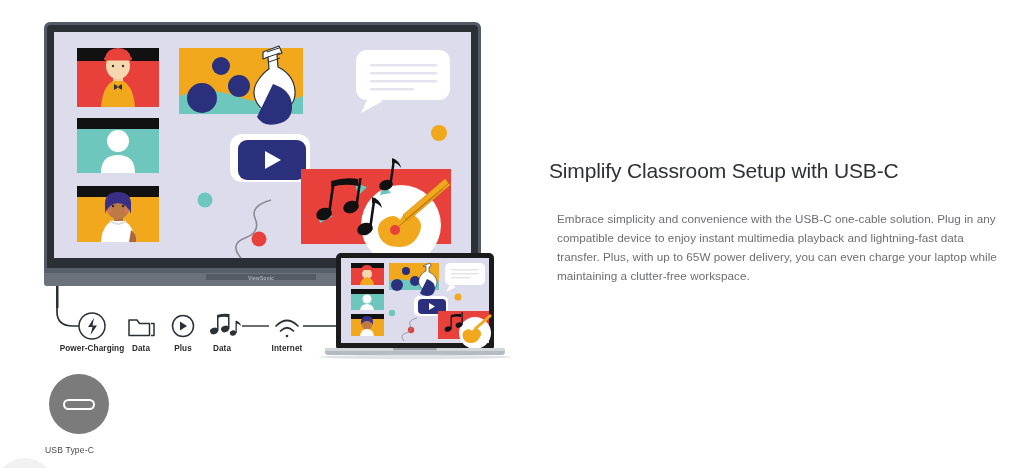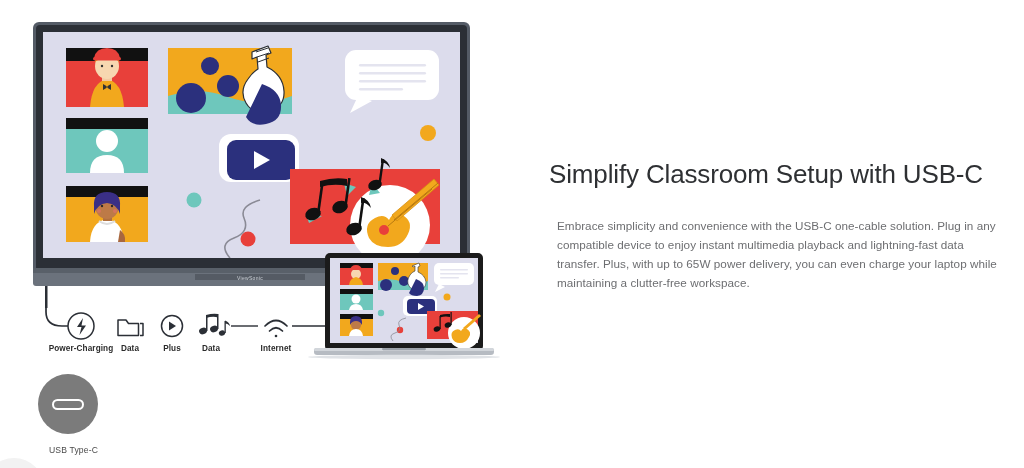--- a/index.html
+++ b/index.html
@@ -18,21 +18,21 @@
   .page {
     position: relative;
     width: 1024px;
     height: 468px;
     background: #ffffff;
   }
 
   
   .illustration {
     position: absolute;
-    left: 0;
+    left: 11px;
     top: 0;
     width: 520px;
     height: 376px;
   }
 
   .illo-svg {
     position: absolute;
     left: 0;
     top: 0;
     display: block;
@@ -77,21 +77,21 @@
   }
   .usbc-port {
     width: 32px;
     height: 11px;
     border: 2.2px solid #ffffff;
     border-radius: 6px;
     box-sizing: border-box;
   }
   .usbc-label {
     margin-top: 11px;
-    margin-left: 15px;
+    margin-left: 0;
     font-size: 8.6px;
     color: #4a4a4a;
     letter-spacing: .15px;
     white-space: nowrap;
   }
 
   
   .bottom-ghost {
     position: absolute;
     left: -16px;
@@ -104,21 +104,21 @@
 
   
   .text-col {
     position: absolute;
     left: 549px;
     top: 158px;
     width: 462px;
   }
   .headline {
     margin: 0;
-    font-size: 26px;
+    font-size: 21px;
     font-weight: normal;
     line-height: 1.26;
     color: #2e3033;
     letter-spacing: -0.15px;
   }
   .body-copy {
     margin: 8px;
     padding-top: 18px;
     font-size: 11.7px;
     line-height: 1.62;

